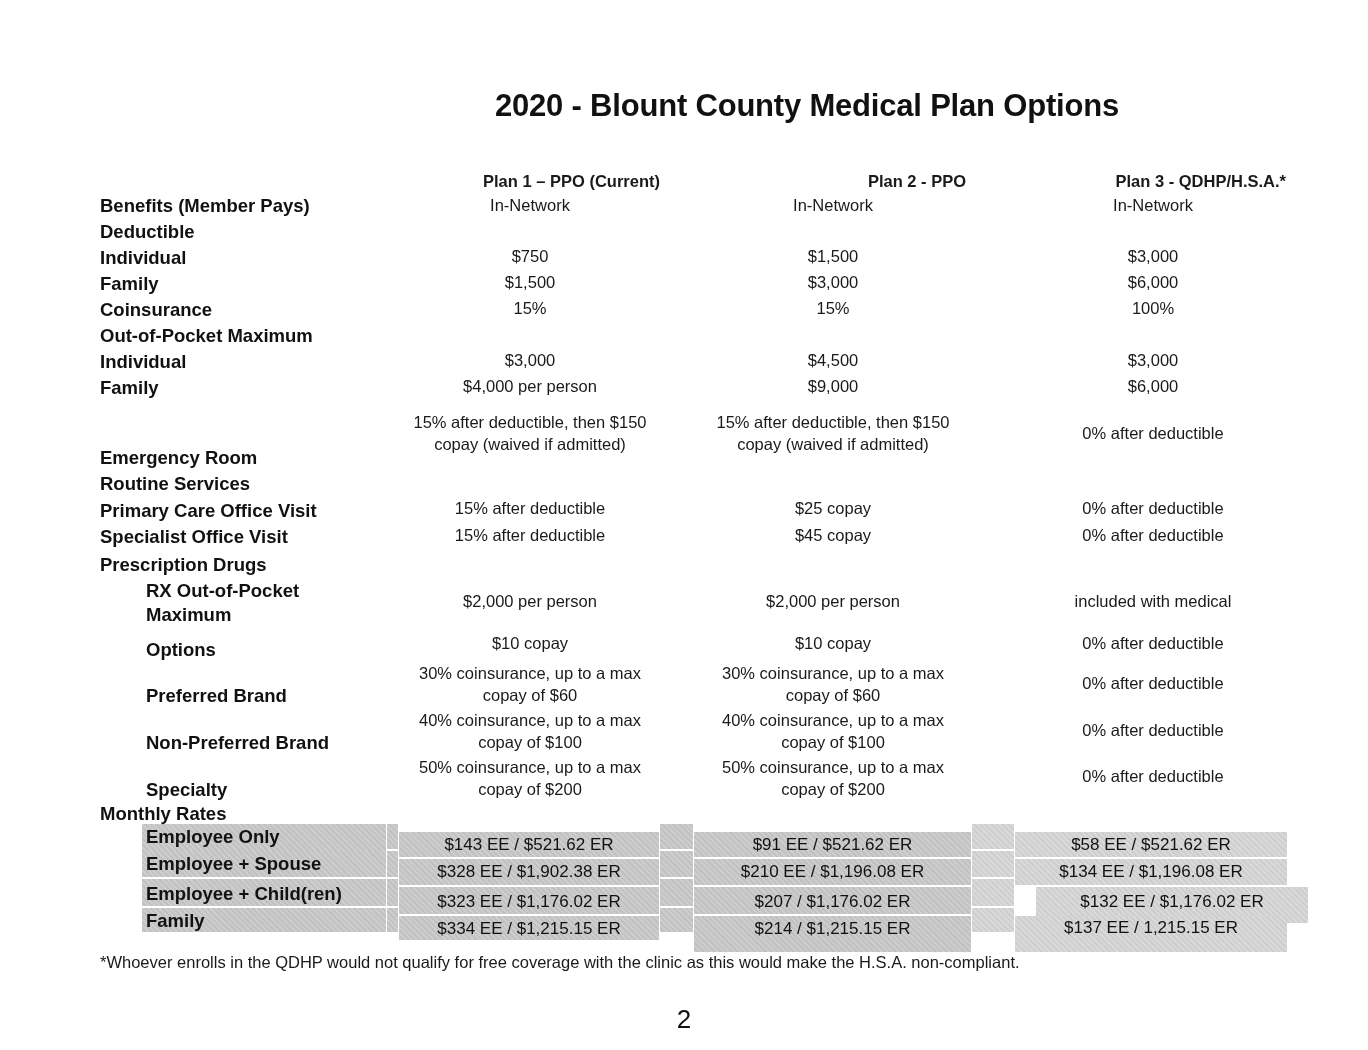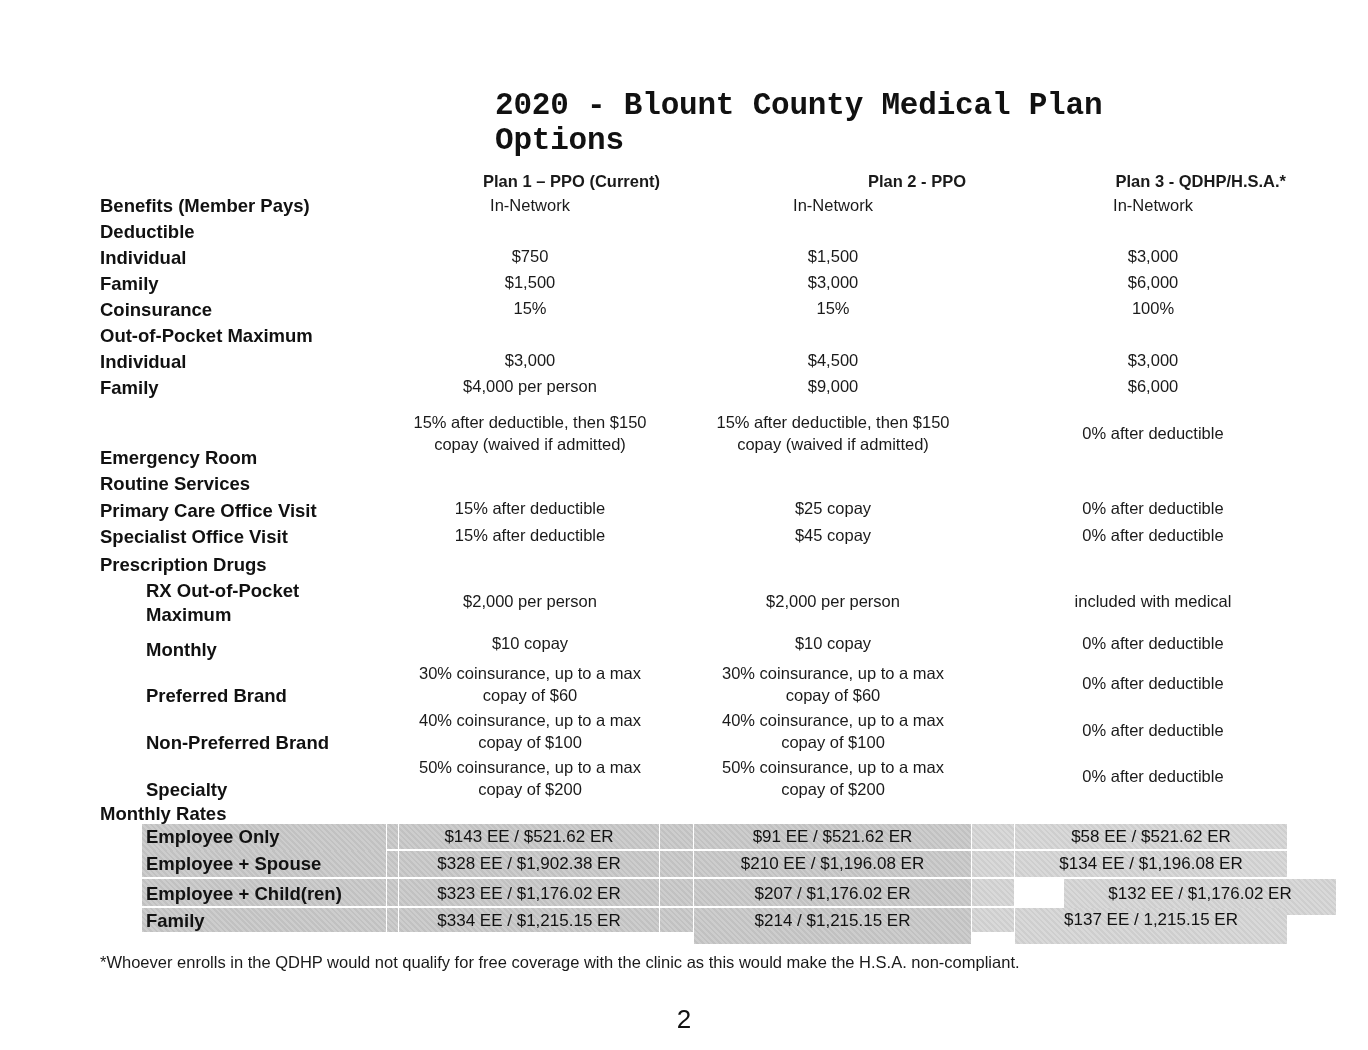--- a/index.html
+++ b/index.html
@@ -3,34 +3,34 @@
 <meta charset="utf-8">
 <style>
   html, body { margin: 0; padding: 0; }
   body {
     width: 1368px; height: 1050px; background: #ffffff; position: relative;
     font-family: "Liberation Sans", sans-serif; color: #111; overflow: hidden;
   }
   .abs { position: absolute; }
   .title {
     left: 0; width: 1368px; top: 88px; text-align: center; padding-left: 322px; box-sizing: border-box;
-    font-size: 31px; font-weight: bold; letter-spacing: -0.2px; color: #111; font-family: Liberation Mono, monospace;
+    font-size: 31px; font-weight: bold; letter-spacing: -0.2px; color: #111;
   }
   .title span { display: inline-block; width: 700px; text-align: left; }
   .lbl { font-weight: bold; font-size: 18.5px; left: 100px; white-space: nowrap; }
   .lbl.ind { left: 146px; }
   .cell { font-size: 16.5px; text-align: center; line-height: 22px; color: #1a1a1a; }
   .c1 { left: 400px; width: 260px; }
   .c2 { left: 700px; width: 266px; }
   .c3 { left: 1020px; width: 266px; }
   .hdr { font-weight: bold; font-size: 16.5px; text-align: right; }
   .shade { background: #c9c9c9;
     background-image: repeating-linear-gradient(45deg, rgba(255,255,255,0.08) 0 2px, rgba(0,0,0,0.04) 2px 4px); }
   .shade.light { background-color: #d6d6d6; }
-  .rate-text { font-size: 17px; text-align: center; color: #111; line-height: 26px; }
+  .rate-text { font-size: 17px; text-align: center; color: #111; line-height: 26px; margin-top: 8px; }
   .rate-lbl { font-weight: bold; font-size: 18.5px; line-height: 26px; padding-left: 4px; box-sizing: border-box; }
   .footnote { left: 100px; top: 953px; font-size: 16.5px; color: #1a1a1a; white-space: nowrap; }
   .pagenum { left: 0; width: 1368px; top: 1004px; text-align: center; font-size: 26px; padding-left: -5px; }
 </style>
 </head>
 <body>
 
 <div class="abs title"><span>2020 - Blount County Medical Plan Options</span></div>
 
 <div class="abs cell c1 hdr" style="top:170px">Plan 1 – PPO (Current)</div>
@@ -48,21 +48,21 @@
 <div class="abs lbl" style="top:325px">Out-of-Pocket Maximum</div>
 <div class="abs lbl" style="top:351px">Individual</div>
 <div class="abs lbl" style="top:377px">Family</div>
 <div class="abs lbl" style="top:447px">Emergency Room</div>
 <div class="abs lbl" style="top:473px">Routine Services</div>
 <div class="abs lbl" style="top:500px">Primary Care Office Visit</div>
 <div class="abs lbl" style="top:526px">Specialist Office Visit</div>
 <div class="abs lbl" style="top:554px">Prescription Drugs</div>
 <div class="abs lbl ind" style="top:580px">RX Out-of-Pocket</div>
 <div class="abs lbl ind" style="top:604px">Maximum</div>
-<div class="abs lbl ind" style="top:639px">Monthly</div>
+<div class="abs lbl ind" style="top:639px">Options</div>
 <div class="abs lbl ind" style="top:685px">Preferred Brand</div>
 <div class="abs lbl ind" style="top:732px">Non-Preferred Brand</div>
 <div class="abs lbl ind" style="top:779px">Specialty</div>
 <div class="abs lbl" style="top:803px">Monthly Rates</div>
 
 <div class="abs cell c1" style="top:245px">$750</div>
 <div class="abs cell c2" style="top:245px">$1,500</div>
 <div class="abs cell c3" style="top:245px">$3,000</div>
 
 <div class="abs cell c1" style="top:271px">$1,500</div>
@@ -152,21 +152,21 @@
 <div class="abs shade rate-text" style="left:694px;top:851px;width:277px;height:26px">$210 EE / $1,196.08 ER</div>
 <div class="abs shade light" style="left:972px;top:851px;width:42px;height:26px"></div>
 <div class="abs shade light rate-text" style="left:1015px;top:851px;width:272px;height:26px">$134 EE / $1,196.08 ER</div>
 
 <div class="abs shade rate-lbl" style="left:142px;top:879px;width:244px;height:27px;line-height:30px">Employee + Child(ren)</div>
 <div class="abs shade" style="left:387px;top:879px;width:11px;height:27px"></div>
 <div class="abs shade rate-text" style="left:399px;top:879px;width:260px;height:27px;line-height:30px">$323 EE / $1,176.02 ER</div>
 <div class="abs shade" style="left:660px;top:879px;width:33px;height:27px"></div>
 <div class="abs shade rate-text" style="left:694px;top:879px;width:277px;height:27px;line-height:30px">$207 / $1,176.02 ER</div>
 <div class="abs shade light" style="left:972px;top:879px;width:42px;height:27px"></div>
-<div class="abs shade light rate-text" style="left:1064px;top:879px;width:272px;height:36px;line-height:30px">$132 EE / $1,176.02 ER</div>
+<div class="abs shade light rate-text" style="left:1036px;top:879px;width:272px;height:36px;line-height:30px">$132 EE / $1,176.02 ER</div>
 
 <div class="abs shade rate-lbl" style="left:142px;top:908px;width:244px;height:24px;line-height:26px">Family</div>
 <div class="abs shade" style="left:387px;top:908px;width:11px;height:24px"></div>
 <div class="abs shade rate-text" style="left:399px;top:908px;width:260px;height:24px;line-height:26px">$334 EE / $1,215.15 ER</div>
 <div class="abs shade" style="left:660px;top:908px;width:33px;height:24px"></div>
 <div class="abs shade rate-text" style="left:694px;top:908px;width:277px;height:36px;line-height:26px">$214 / $1,215.15 ER</div>
 <div class="abs shade light" style="left:972px;top:908px;width:42px;height:24px"></div>
 <div class="abs shade light rate-text" style="left:1015px;top:908px;width:272px;height:36px;line-height:24px">$137 EE / 1,215.15 ER</div>
 
 <div class="abs footnote">*Whoever enrolls in the QDHP would not qualify for free coverage with the clinic as this would make the H.S.A. non-compliant.</div>

